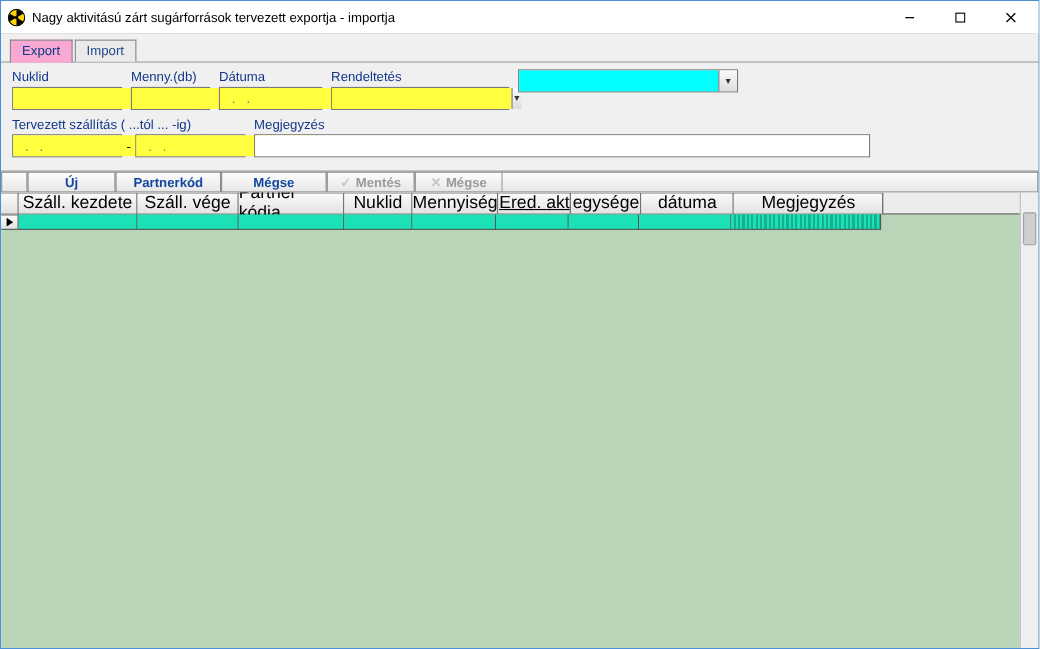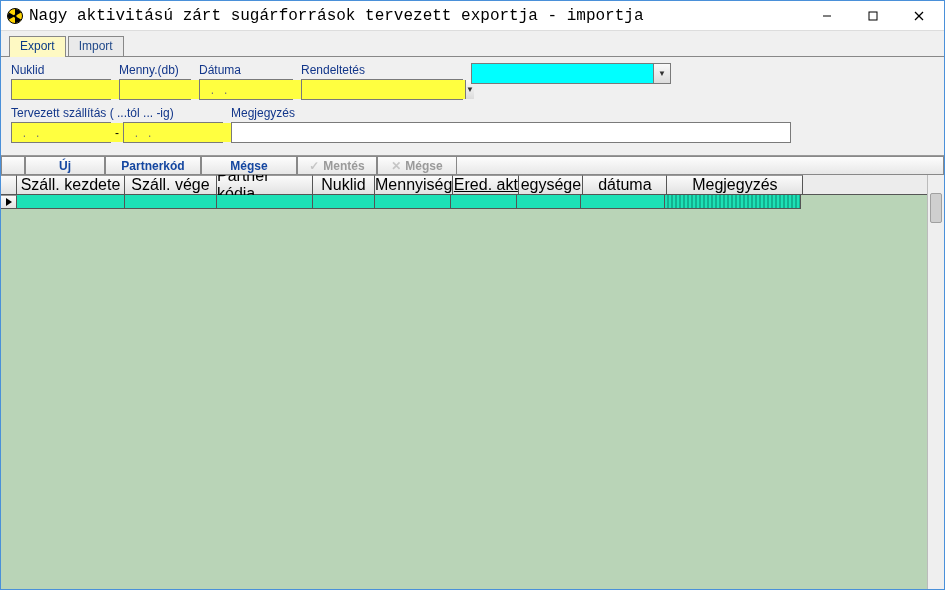--- a/index.html
+++ b/index.html
@@ -26,25 +26,24 @@
     align-items: center;
     padding: 0 2px 0 6px;
   }
   .titlebar-icon {
     width: 16px; height: 16px;
     margin-right: 6px;
     flex: 0 0 auto;
   }
   .titlebar-title {
     flex: 1;
-    font-size: 16px;
+    font-size: 12px;
     color: #000;
     white-space: nowrap;
     overflow: hidden;
-    font-family: Liberation Mono, monospace;
   }
   .titlebar-buttons { display: flex; }
   .titlebar-btn {
     width: 46px; height: 28px;
     display: flex;
     align-items: center;
     justify-content: center;
     color: #000;
     font-size: 10px;
     cursor: default;
@@ -70,21 +69,21 @@
     padding: 2px 10px 3px 10px;
     border: 1px solid #888;
     border-bottom: none;
     background: #eaeaea;
     color: #224a8a;
     font-size: 12px;
     position: relative;
     margin-right: 2px;
   }
   .tab.active {
-    background: #fef9c3;
+    background: #f9a8d4;
     color: #0b3b86;
     font-weight: 500;
     z-index: 2;
     top: 1px;
     padding-bottom: 4px;
   }
 
   .form-panel {
     background: #f0f0f0;
     padding: 6px 10px 6px 10px;

